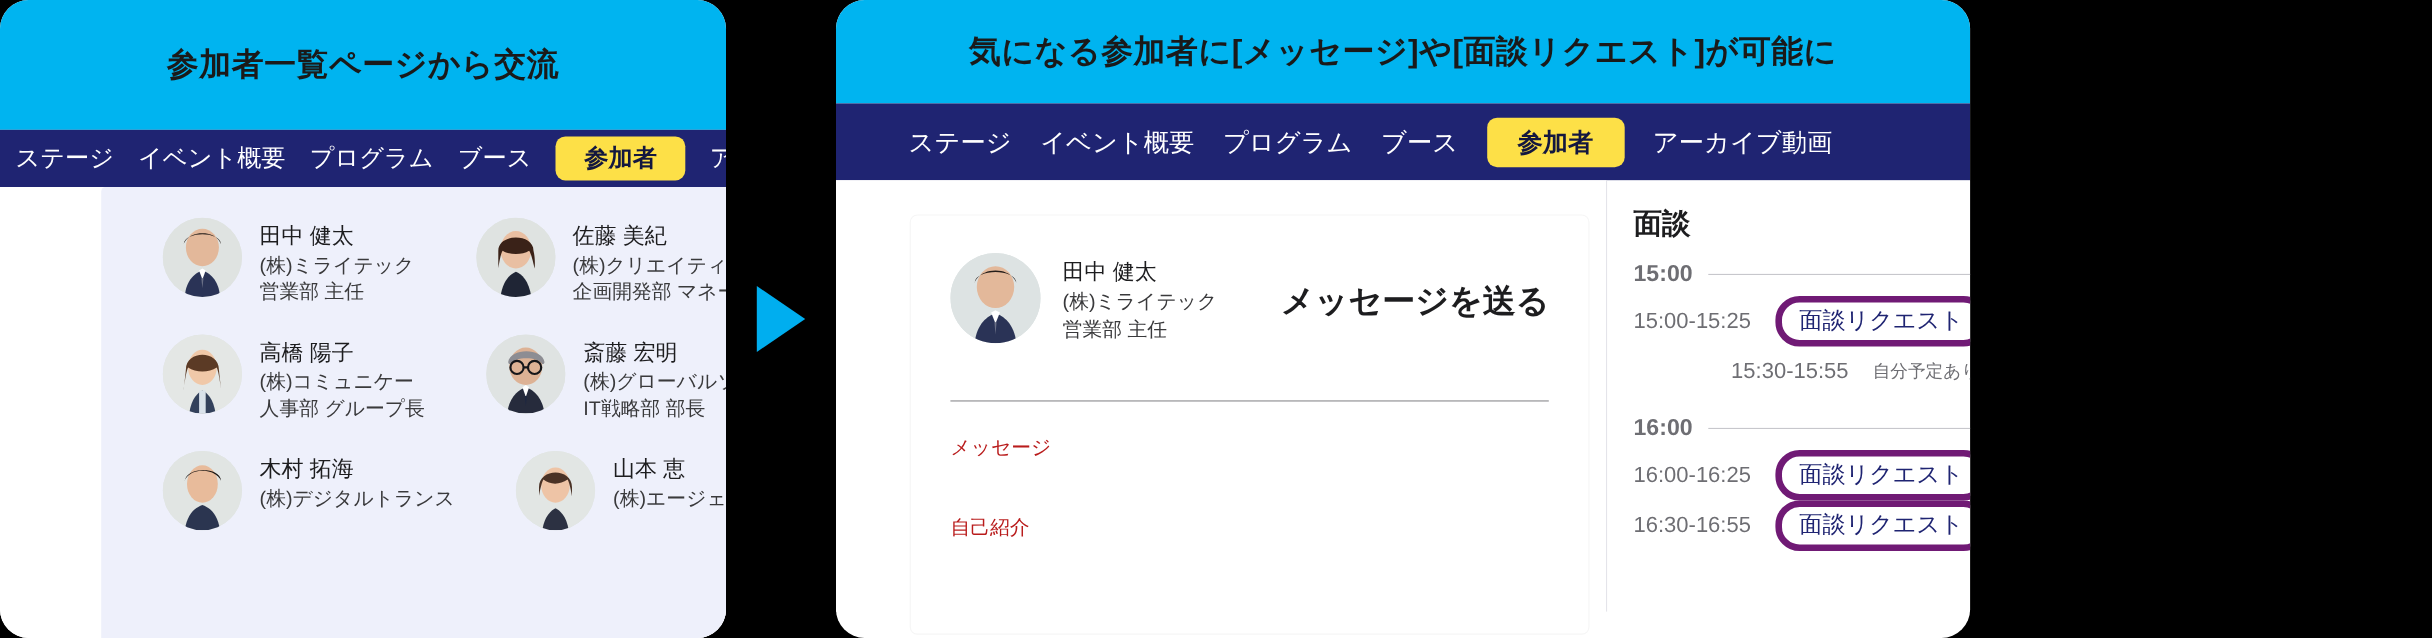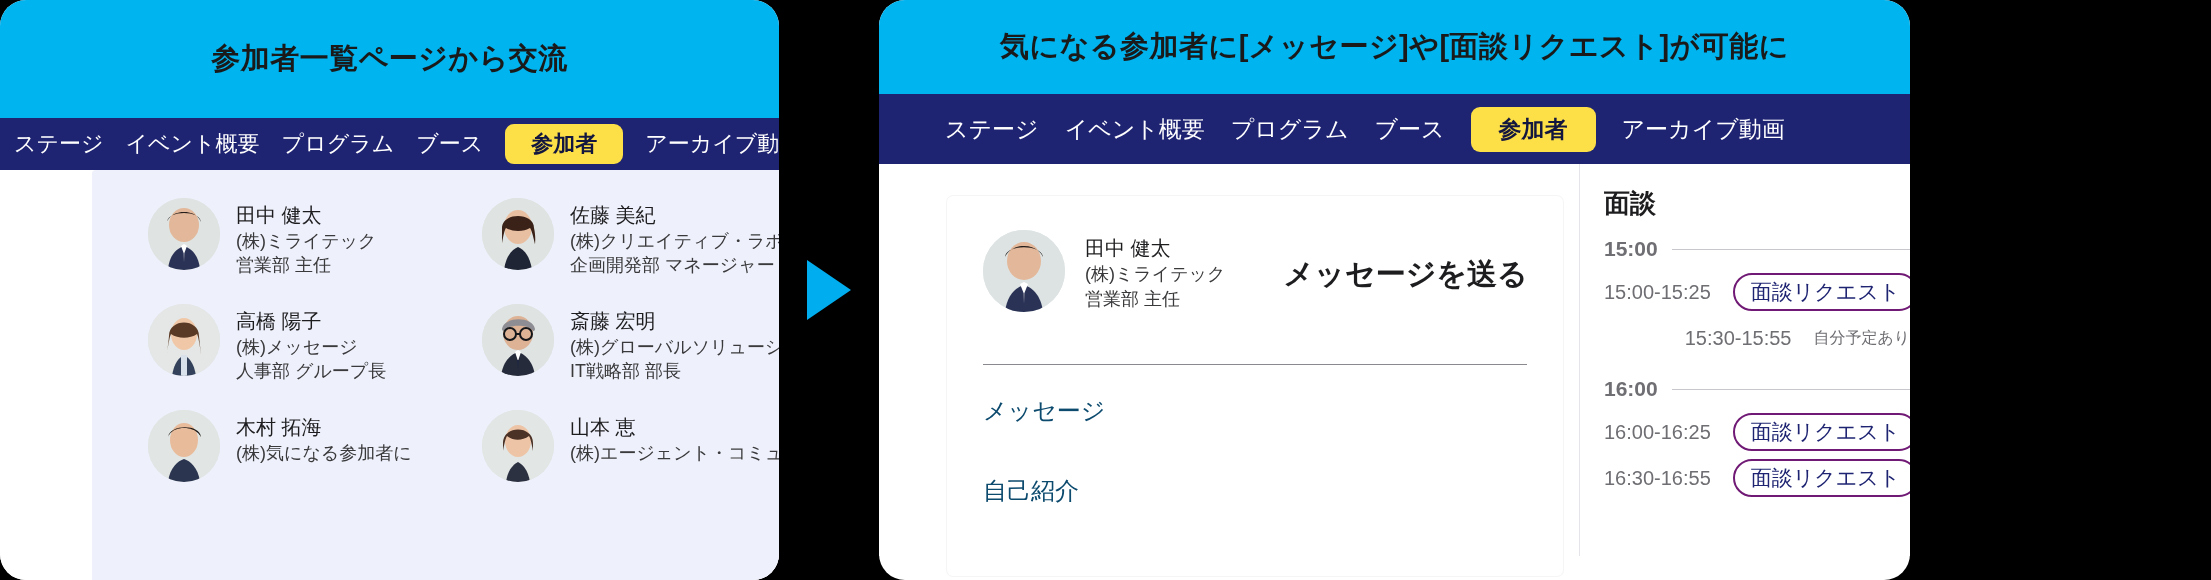--- a/index.html
+++ b/index.html
@@ -11,21 +11,21 @@
   }
   .stage{position:absolute;inset:0;display:flex;align-items:flex-start;}
 
   
   .panel{
     position:relative;
     background:#fff;
     border-radius:26px;
     overflow:hidden;
   }
-  #panel-left{width:779px;height:580px;margin-left:0;}
+  #panel-left{width:660px;height:580px;margin-left:0;}
   #panel-right{width:1031px;height:580px;}
 
   .spacer-arrow{
     width:100px;height:580px;
     display:flex;align-items:center;justify-content:center;
     flex:0 0 auto;
   }
   .arrow-tri{
     width:0;height:0;
     border-top:30px solid transparent;
@@ -143,21 +143,21 @@
     font-weight:700;
     color:#1d1d1f;
     white-space:nowrap;
     padding-top:6px;
   }
   .divider{
     height:1px;background:#8a8a8e;
     margin:52px 36px 0 36px;
   }
   .field-label{
-    font-size:24px;color:#0c4a6e;
+    font-size:18px;color:#b91c1c;
     padding:30px 0 0 36px;
   }
   .field-label.second{padding-top:48px;}
 
   
   .right-side{
     flex:1 1 auto;
     border-left:1px solid #e4e4ea;
     padding:22px 20px 0 24px;
     box-sizing:border-box;
@@ -175,21 +175,21 @@
   .hour-rule{flex:1 1 auto;height:1px;background:#c7c7cc;}
   .slot{
     display:flex;align-items:center;justify-content:flex-end;
     gap:22px;
     height:46px;
   }
   .slot-time{font-size:20px;color:#6e6e73;white-space:nowrap;}
   .slot-btn{
     font-size:21px;
     color:#1F2472;
-    border:2px solid #701a75;
+    border:6px solid #701a75;
     border-radius:22px;
     padding:5px 16px;
     white-space:nowrap;
     background:#fff;
     line-height:1.15;
   }
   .slot-note{font-size:16px;color:#6e6e73;white-space:nowrap;padding-right:8px;}
 </style>
 </head>
 <body>
@@ -254,21 +254,21 @@
                 <svg viewBox="0 0 72 72">
                     <rect width="72" height="72" fill="#e4e7e5"></rect>
                     <ellipse cx="36" cy="30" rx="13" ry="16" fill="#f0c8a8"></ellipse>
                     <path d="M21 32c0-18 30-18 30 0 1 10 2 18 2 18s-2-16-4-20c-7 5-19 5-26 0-2 4-4 20-4 20s1-8 2-18z" fill="#5b3a25"></path>
                     <path d="M24 72c2-14 8-19 12-21 4 2 10 7 12 21z" fill="#33415b"></path>
                     <path d="M33 51h6v21h-6z" fill="#d9e2ea"></path>
                   </svg>
               </div>
               <div class="p-meta">
                 <div class="p-name">高橋 陽子</div>
-                <div class="p-line">(株)メッセージ</div>
+                <div class="p-line">(株)コミュニケー</div>
                 <div class="p-line">人事部 グループ長</div>
               </div>
             </div>
             <div class="p-card">
               <div class="avatar">
                 <svg viewBox="0 0 72 72">
                     <rect width="72" height="72" fill="#dfe3e2"></rect>
                     <ellipse cx="36" cy="29" rx="15" ry="17" fill="#ddb295"></ellipse>
                     <path d="M20 25c2-13 31-13 33 0 0 2-2 2-2 2-4-7-25-7-29 0 0 0-2 0-2-2z" fill="#8d8d93"></path>
                     <circle cx="28" cy="30" r="6" fill="none" stroke="#15161a" stroke-width="2"></circle>
@@ -292,21 +292,21 @@
               <div class="avatar">
                 <svg viewBox="0 0 72 72">
                     <rect width="72" height="72" fill="#e1e5e3"></rect>
                     <ellipse cx="36" cy="30" rx="14" ry="17" fill="#e8bb9b"></ellipse>
                     <path d="M20 27c2-13 32-13 33 0 0 0-4-9-17-9s-16 9-16 9z" fill="#1e1916"></path>
                     <path d="M20 72c2-15 10-21 16-23 6 2 14 8 16 23z" fill="#2b3550"></path>
                   </svg>
               </div>
               <div class="p-meta">
                 <div class="p-name">木村 拓海</div>
-                <div class="p-line">(株)気になる参加者に</div>
+                <div class="p-line">(株)デジタルトランス</div>
                 <div class="p-line"></div>
               </div>
             </div>
             <div class="p-card">
               <div class="avatar">
                 <svg viewBox="0 0 72 72">
                     <rect width="72" height="72" fill="#e2e6e4"></rect>
                     <ellipse cx="36" cy="31" rx="13" ry="16" fill="#eec4a6"></ellipse>
                     <path d="M21 33c0-18 30-18 30 0 0 4 0 8 0 8s-2-12-4-15c-7 5-16 5-22 0-2 3-4 15-4 15s0-4 0-8z" fill="#4a3226"></path>
                     <path d="M24 72c2-13 8-18 12-20 4 2 10 7 12 20z" fill="#2c3142"></path>

